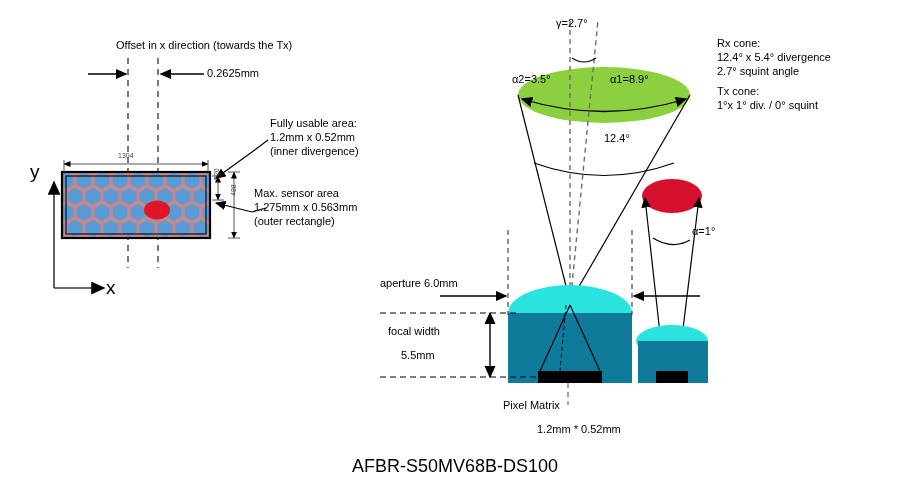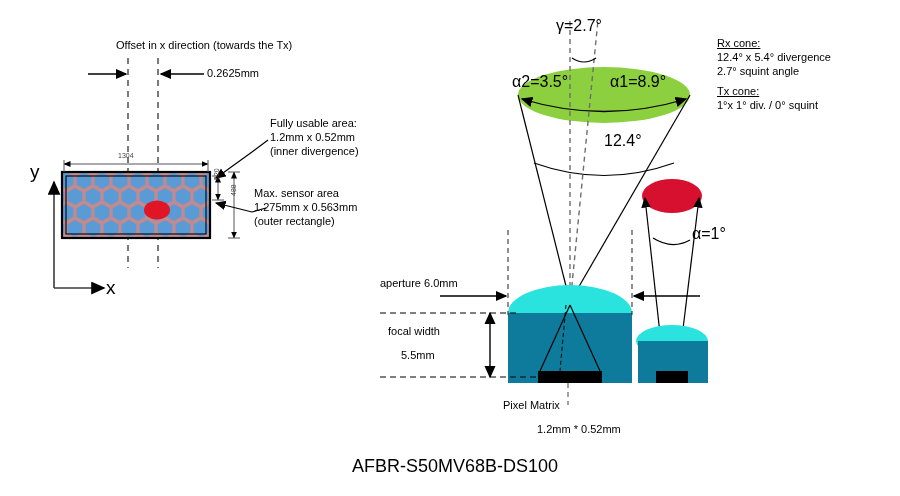--- a/index.html
+++ b/index.html
@@ -11,24 +11,24 @@
     width: 900px; height: 496px;
     position: relative;
     overflow: hidden;
     font-family: "Liberation Sans", sans-serif;
     color: #000000;
   }
   #stage { position: absolute; left: 0; top: 0; width: 900px; height: 496px; }
   svg.layer { position: absolute; left: 0; top: 0; width: 900px; height: 496px; }
   .txt { position: absolute; white-space: pre; line-height: 1.28; }
   .t15 { font-size: 11px; }
-  .t14 { font-size: 16px; }
+  .t14 { font-size: 11px; }
   .t16 { font-size: 18px; }
   .t19 { font-size: 19px; }
-  .und { text-decoration: underline; }
+  .und { }
   .blk { position: absolute; }
 </style>
 </head>
 <body>
 
 <div id="stage">
 
   <svg class="layer" viewBox="0 0 900 496">
     <defs>
       <marker id="arrEnd" markerWidth="9" markerHeight="9" refX="8" refY="4" orient="auto">

